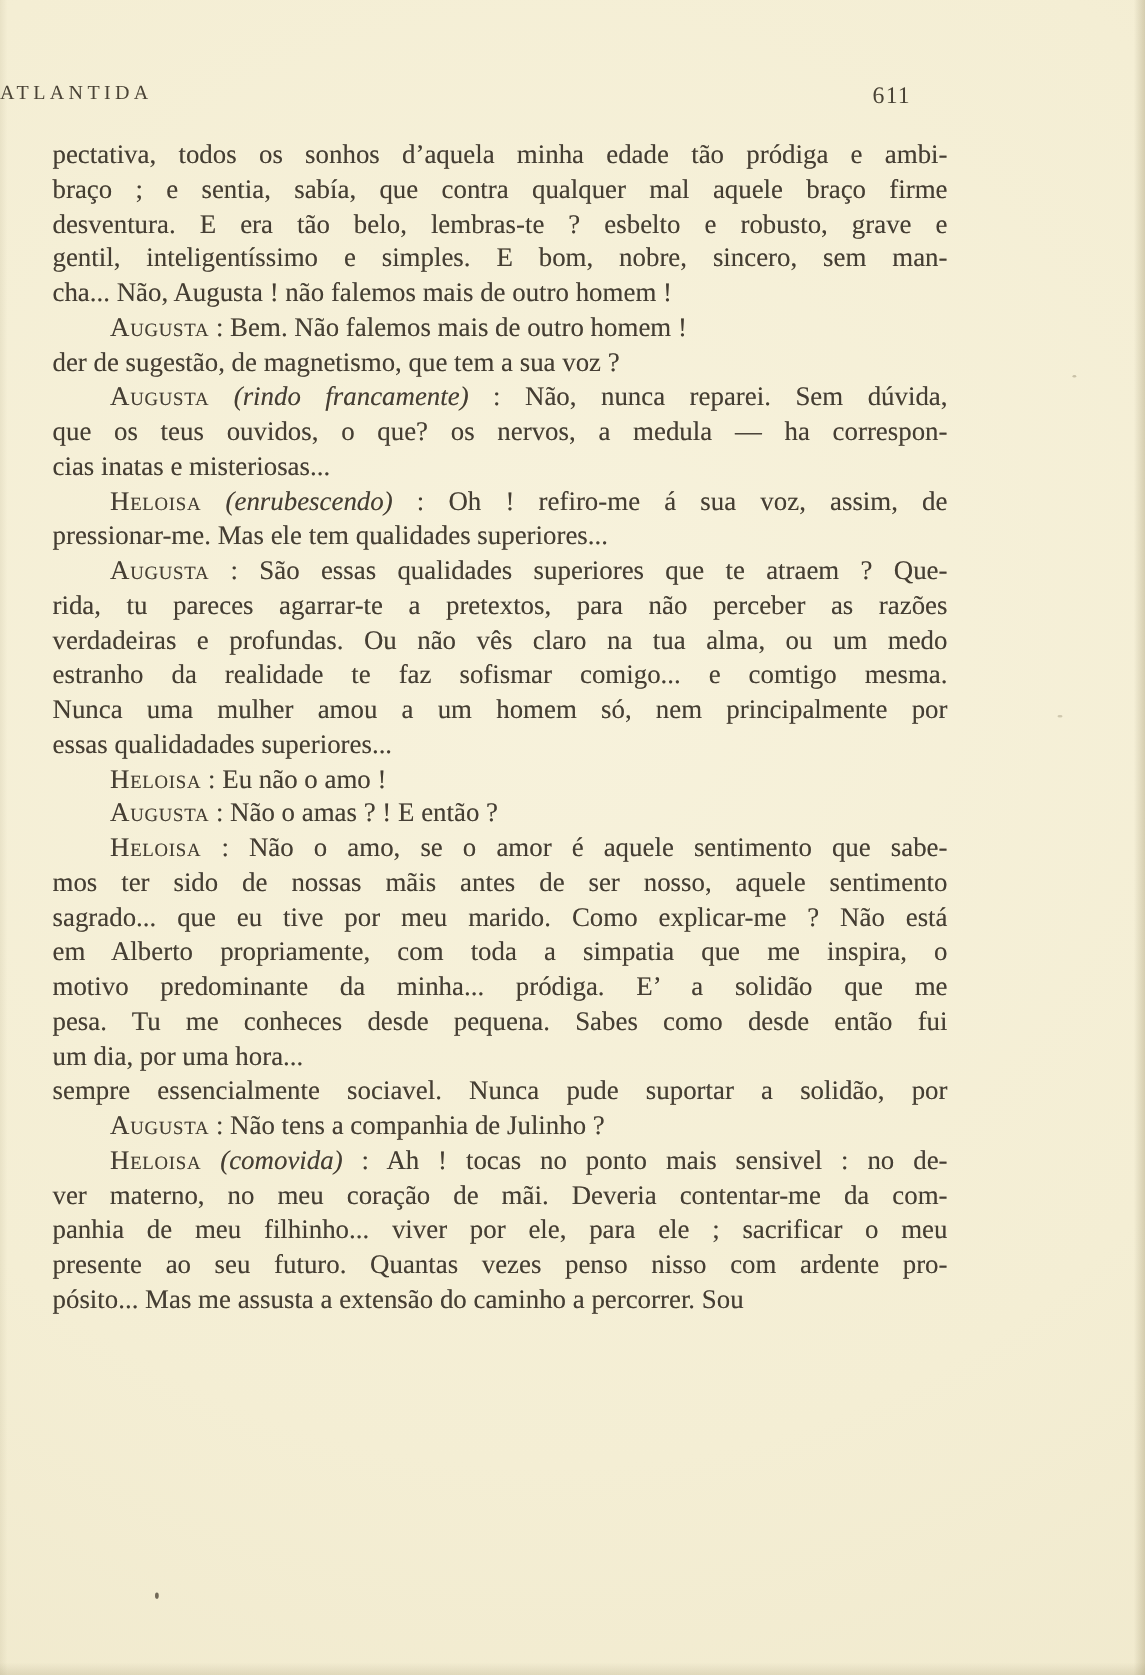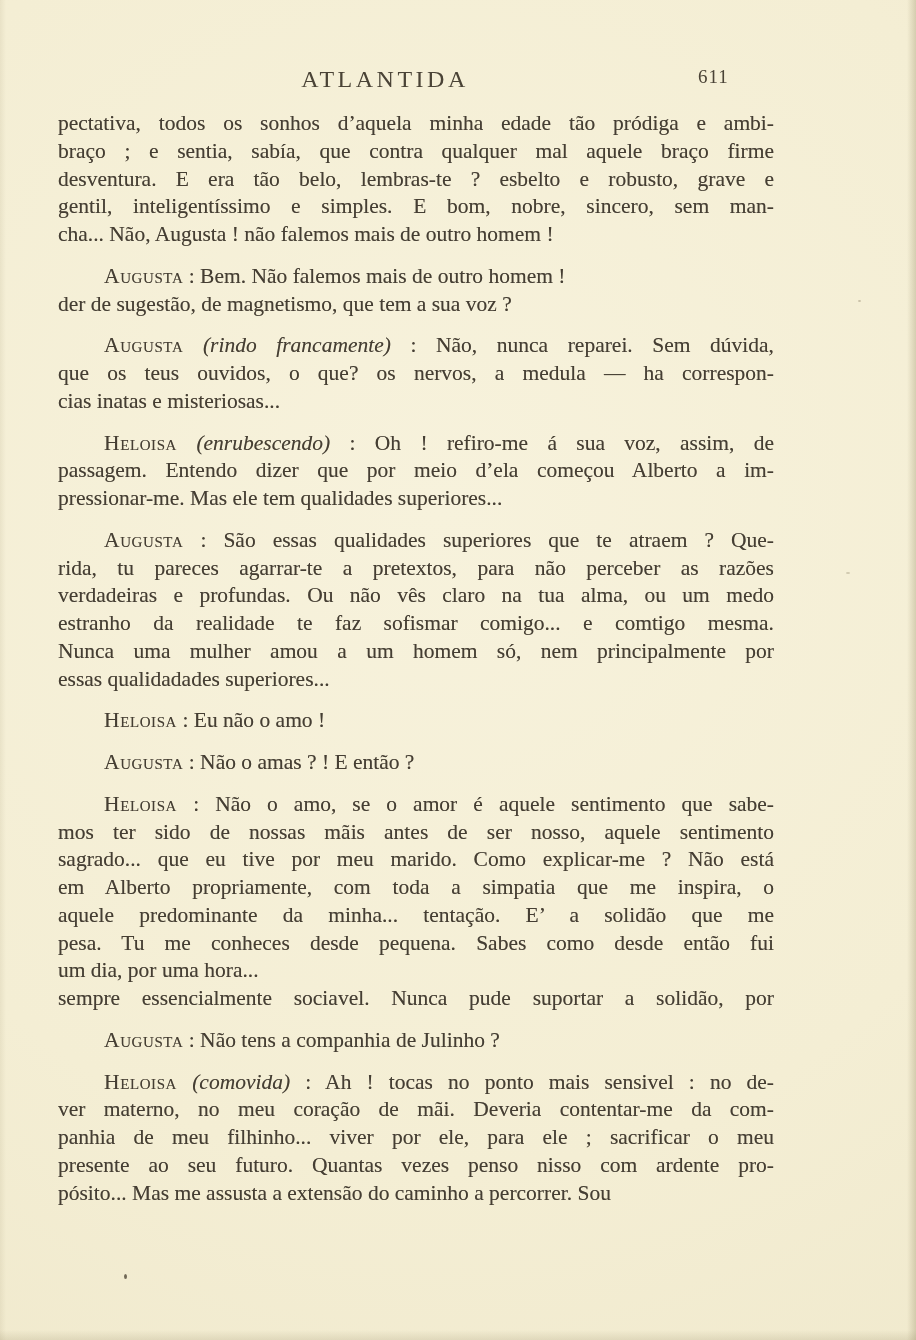--- a/index.html
+++ b/index.html
@@ -12,41 +12,40 @@
     position:relative;width:916px;height:1340px;
     background:
       linear-gradient(to left, rgba(140,128,90,0.30) 0px, rgba(140,128,90,0.0) 9px),
       linear-gradient(to top, rgba(140,128,90,0.18) 0px, rgba(140,128,90,0.0) 10px),
       linear-gradient(to right, rgba(150,138,100,0.12) 0px, rgba(150,138,100,0.0) 6px),
       radial-gradient(ellipse 130% 90% at 48% 38%, #f7f2dc 0%, #f4eed4 55%, #efe8cb 92%, #ece4c4 100%);
     color:#453e33;
   }
   .running-head{
     position:absolute;top:66px;left:0;width:770px;
-    text-align:center;
-    font-size:24px;letter-spacing:3.5px;
+    font-size:16px;letter-spacing:3.5px;
     color:#4a4336;
   }
   .page-num{
     position:absolute;top:66px;left:698px;
     font-size:19px;letter-spacing:1px;
     color:#4a4336;
   }
   .text-block{
-    position:absolute;top:110px;left:58px;width:716px;
+    position:absolute;top:110px;left:42px;width:716px;
   }
   .line{
     height:27.75px;line-height:27.75px;
     font-size:21.5px;
     text-align:justify;text-align-last:justify;
     white-space:normal;
     text-shadow:0 0 0.5px rgba(69,62,51,0.45);
   }
   .line.end{text-align-last:left;}
-  .line.indent{padding-left:46px;margin-top:14px;}
+  .line.indent{padding-left:46px;}
   .sc{font-variant:small-caps;letter-spacing:0.6px;}
   .i{font-style:italic;}
   .speck{position:absolute;border-radius:50%;}
   .speck1{left:124px;top:1274px;width:3px;height:5px;background:rgba(70,60,45,0.75);}
   .speck2{left:858px;top:300px;width:3px;height:2px;background:rgba(120,108,80,0.35);}
   .speck3{left:846px;top:572px;width:4px;height:2px;background:rgba(120,108,80,0.30);}
 </style>
 </head>
 <body>
 
@@ -58,35 +57,34 @@
       <div class="line"><span class="p">braço ; e sentia, sabía, que contra qualquer mal aquele braço firme</span></div>
       <div class="line"><span class="p">desventura. E era tão belo, lembras-te ? esbelto e robusto, grave e</span></div>
       <div class="line"><span class="p">gentil, inteligentíssimo e simples. E bom, nobre, sincero, sem man-</span></div>
       <div class="line end"><span class="p">cha... Não, Augusta ! não falemos mais de outro homem !</span></div>
       <div class="line indent end"><span class="sc">Augusta</span><span class="p"> : Bem. Não falemos mais de outro homem !</span></div>
       <div class="line end"><span class="p">der de sugestão, de magnetismo, que tem a sua voz ?</span></div>
       <div class="line indent"><span class="sc">Augusta</span><span class="i"> (rindo francamente)</span><span class="p"> : Não, nunca reparei. Sem dúvida,</span></div>
       <div class="line"><span class="p">que os teus ouvidos, o que? os nervos, a medula — ha correspon-</span></div>
       <div class="line end"><span class="p">cias inatas e misteriosas...</span></div>
       <div class="line indent"><span class="sc">Heloisa</span><span class="i"> (enrubescendo)</span><span class="p"> : Oh ! refiro-me á sua voz, assim, de</span></div>
-      <div class="line"><span class="p">passagem. Entendo dizer que por meio d’ela começou Alberto a im-</span></div>
       <div class="line end"><span class="p">pressionar-me. Mas ele tem qualidades superiores...</span></div>
       <div class="line indent"><span class="sc">Augusta</span><span class="p"> : São essas qualidades superiores que te atraem ? Que-</span></div>
       <div class="line"><span class="p">rida, tu pareces agarrar-te a pretextos, para não perceber as razões</span></div>
       <div class="line"><span class="p">verdadeiras e profundas. Ou não vês claro na tua alma, ou um medo</span></div>
       <div class="line"><span class="p">estranho da realidade te faz sofismar comigo... e comtigo mesma.</span></div>
       <div class="line"><span class="p">Nunca uma mulher amou a um homem só, nem principalmente por</span></div>
       <div class="line end"><span class="p">essas qualidadades superiores...</span></div>
       <div class="line indent end"><span class="sc">Heloisa</span><span class="p"> : Eu não o amo !</span></div>
       <div class="line indent end"><span class="sc">Augusta</span><span class="p"> : Não o amas ? ! E então ?</span></div>
       <div class="line indent"><span class="sc">Heloisa</span><span class="p"> : Não o amo, se o amor é aquele sentimento que sabe-</span></div>
       <div class="line"><span class="p">mos ter sido de nossas mãis antes de ser nosso, aquele sentimento</span></div>
       <div class="line"><span class="p">sagrado... que eu tive por meu marido. Como explicar-me ? Não está</span></div>
       <div class="line"><span class="p">em Alberto propriamente, com toda a simpatia que me inspira, o</span></div>
-      <div class="line"><span class="p">aquele predominante da minha... tentação. E’ a solidão que me</span></div>
+      <div class="line"><span class="p">motivo predominante da minha... pródiga. E’ a solidão que me</span></div>
       <div class="line"><span class="p">pesa. Tu me conheces desde pequena. Sabes como desde então fui</span></div>
       <div class="line end"><span class="p">um dia, por uma hora...</span></div>
       <div class="line"><span class="p">sempre essencialmente sociavel. Nunca pude suportar a solidão, por</span></div>
       <div class="line indent end"><span class="sc">Augusta</span><span class="p"> : Não tens a companhia de Julinho ?</span></div>
       <div class="line indent"><span class="sc">Heloisa</span><span class="i"> (comovida)</span><span class="p"> : Ah ! tocas no ponto mais sensivel : no de-</span></div>
       <div class="line"><span class="p">ver materno, no meu coração de mãi. Deveria contentar-me da com-</span></div>
       <div class="line"><span class="p">panhia de meu filhinho... viver por ele, para ele ; sacrificar o meu</span></div>
       <div class="line"><span class="p">presente ao seu futuro. Quantas vezes penso nisso com ardente pro-</span></div>
       <div class="line end"><span class="p">pósito... Mas me assusta a extensão do caminho a percorrer. Sou</span></div>
     </div>

